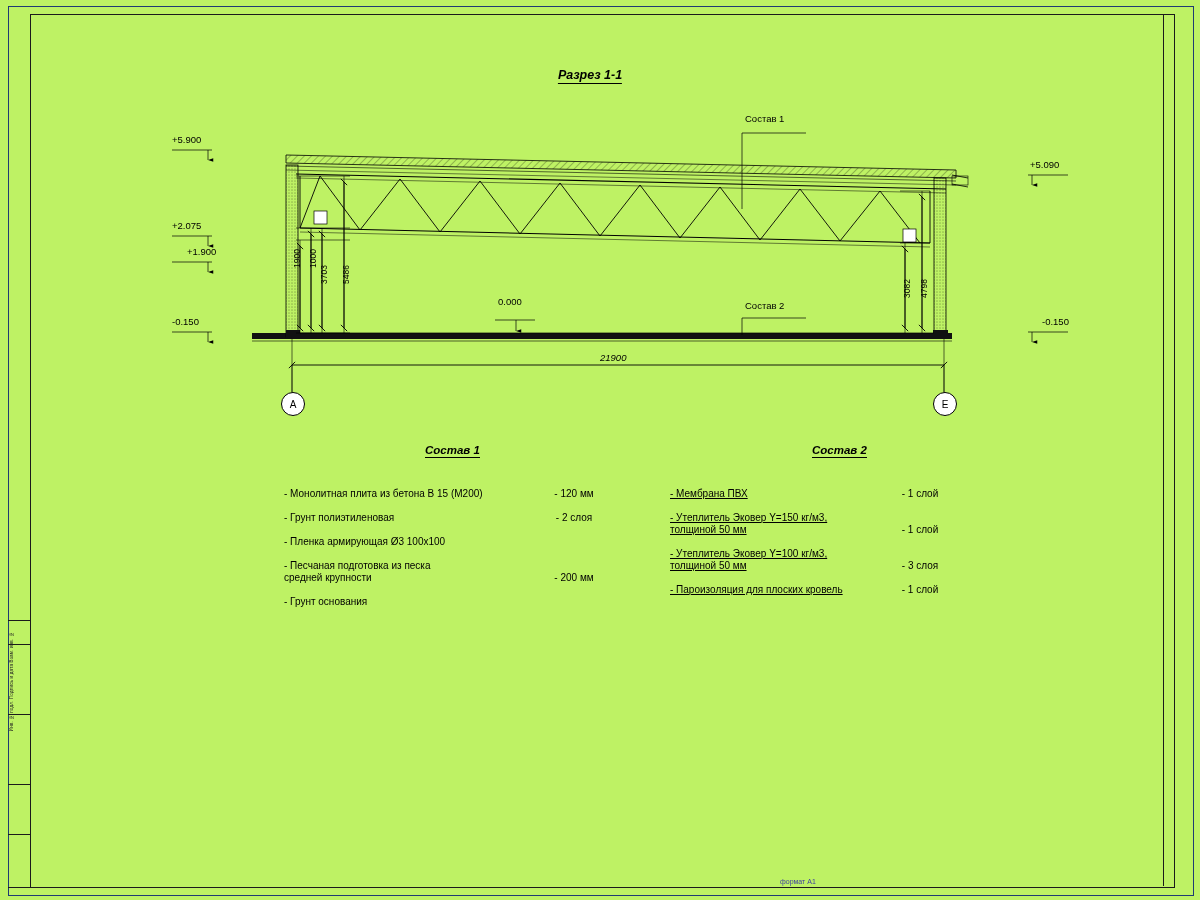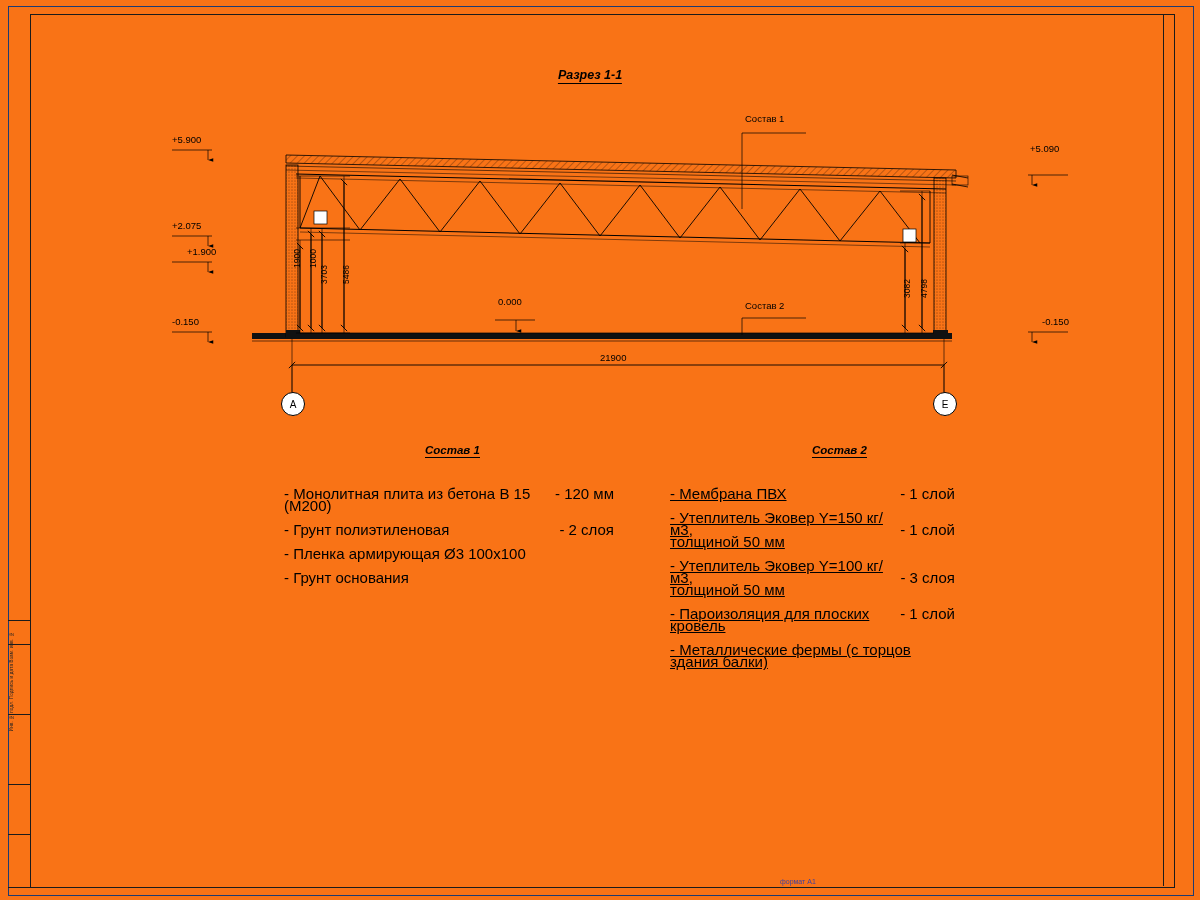--- a/index.html
+++ b/index.html
@@ -13,21 +13,21 @@
     font-family: "Liberation Sans", sans-serif;
     color: #000000;
     overflow: hidden;
     position: relative;
   }
   .sheet {
     position: absolute;
     left: 0; top: 0;
     width: 1200px;
     height: 900px;
-    background: #f97316;
+    background: #bef264;
   }
   
   .frame-outer {
     position: absolute;
     left: 8px; top: 6px;
     width: 1184px; height: 888px;
     border: 1px solid #1f3b73;
   }
   .frame-inner {
     position: absolute;
@@ -105,36 +105,36 @@
     position: absolute;
     font-size: 11.5px;
     font-style: italic;
     font-weight: bold;
     border-bottom: 1px solid #000;
     padding-bottom: 1px;
     white-space: nowrap;
   }
   .comp-list {
     position: absolute;
-    font-size: 15px;
+    font-size: 10px;
   }
   .comp-row {
     display: flex;
     align-items: flex-start;
     margin-bottom: 12px;
   }
   .comp-text {
     width: 250px;
     line-height: 12px;
     white-space: pre-line;
   }
   .comp-val {
     width: 80px;
     line-height: 12px;
-    text-align: right;
+    text-align: center;
   }
   .comp-list.c2 .comp-text { width: 215px; text-decoration: underline; }
   .comp-list.c2 .comp-val { width: 70px; }
 
   
   .axis-circle {
     position: absolute;
     width: 22px; height: 22px;
     border: 1px solid #000;
     border-radius: 50%;
@@ -297,51 +297,56 @@
   </svg>
 
   <div class="lbl" style="left:745px; top:113px;">Состав 1</div>
   <div class="lbl" style="left:745px; top:300px;">Состав 2</div>
 
   <div class="lbl" style="left:172px; top:134px;">+5.900</div>
   <div class="lbl" style="left:172px; top:220px;">+2.075</div>
   <div class="lbl" style="left:187px; top:246px;">+1.900</div>
   <div class="lbl" style="left:172px; top:316px;">-0.150</div>
 
-  <div class="lbl" style="left:1030px; top:143px;">+5.090</div>
+  <div class="lbl" style="left:1030px; top:159px;">+5.090</div>
   <div class="lbl" style="left:1042px; top:316px;">-0.150</div>
 
   <div class="lbl" style="left:498px; top:296px;">0.000</div>
 
   <div class="lbl small" style="left:292px; top:268px; transform:rotate(-90deg); transform-origin:left top;">1900</div>
   <div class="lbl small" style="left:308px; top:268px; transform:rotate(-90deg); transform-origin:left top;">1000</div>
   <div class="lbl small" style="left:319px; top:284px; transform:rotate(-90deg); transform-origin:left top;">3703</div>
   <div class="lbl small" style="left:341px; top:284px; transform:rotate(-90deg); transform-origin:left top;">5486</div>
 
   <div class="lbl small" style="left:902px; top:298px; transform:rotate(-90deg); transform-origin:left top;">3082</div>
   <div class="lbl small" style="left:919px; top:298px; transform:rotate(-90deg); transform-origin:left top;">4798</div>
 
-  <div class="lbl" style="left:600px; top:352px;">21900</div>
+  <div class="lbl" style="left:600px; top:352px;font-style:italic;">21900</div>
 
   <div class="axis-circle" style="left:281px; top:392px;">А</div>
   <div class="axis-circle" style="left:933px; top:392px;">Е</div>
 
   <div class="comp-title" style="left:425px; top:444px;">Состав 1</div>
   <div class="comp-list c1" style="left:284px; top:488px;">
     <div class="comp-row">
       <div class="comp-text">- Монолитная плита из бетона В 15 (М200)</div>
       <div class="comp-val">- 120 мм</div>
     </div>
     <div class="comp-row">
       <div class="comp-text">- Грунт полиэтиленовая</div>
       <div class="comp-val">- 2 слоя</div>
     </div>
     <div class="comp-row">
       <div class="comp-text">- Пленка армирующая Ø3 100х100</div>
       <div class="comp-val"></div>
+    </div>
+    <div class="comp-row">
+      <div class="comp-text">- Песчаная подготовка из песка
+  средней крупности</div>
+      <div class="comp-val" style="margin-top:12px;">- 200 мм</div>
     </div>
     <div class="comp-row">
       <div class="comp-text">- Грунт основания</div>
       <div class="comp-val"></div>
     </div>
   </div>
 
   <div class="comp-title" style="left:812px; top:444px;">Состав 2</div>
   <div class="comp-list c2" style="left:670px; top:488px;">
     <div class="comp-row">
@@ -355,21 +360,17 @@
     </div>
     <div class="comp-row">
       <div class="comp-text">- Утеплитель Эковер Y=100 кг/м3,
   толщиной 50 мм</div>
       <div class="comp-val" style="margin-top:12px;">- 3 слоя</div>
     </div>
     <div class="comp-row">
       <div class="comp-text">- Пароизоляция для плоских кровель</div>
       <div class="comp-val">- 1 слой</div>
     </div>
-    <div class="comp-row">
-      <div class="comp-text" style="width:290px;">- Металлические фермы (с торцов здания балки)</div>
-      <div class="comp-val"></div>
-    </div>
   </div>
 
   <div class="bottom-mark" style="left:780px; top:878px;">формат А1</div>
 
 </div>
 
 </body></html>

